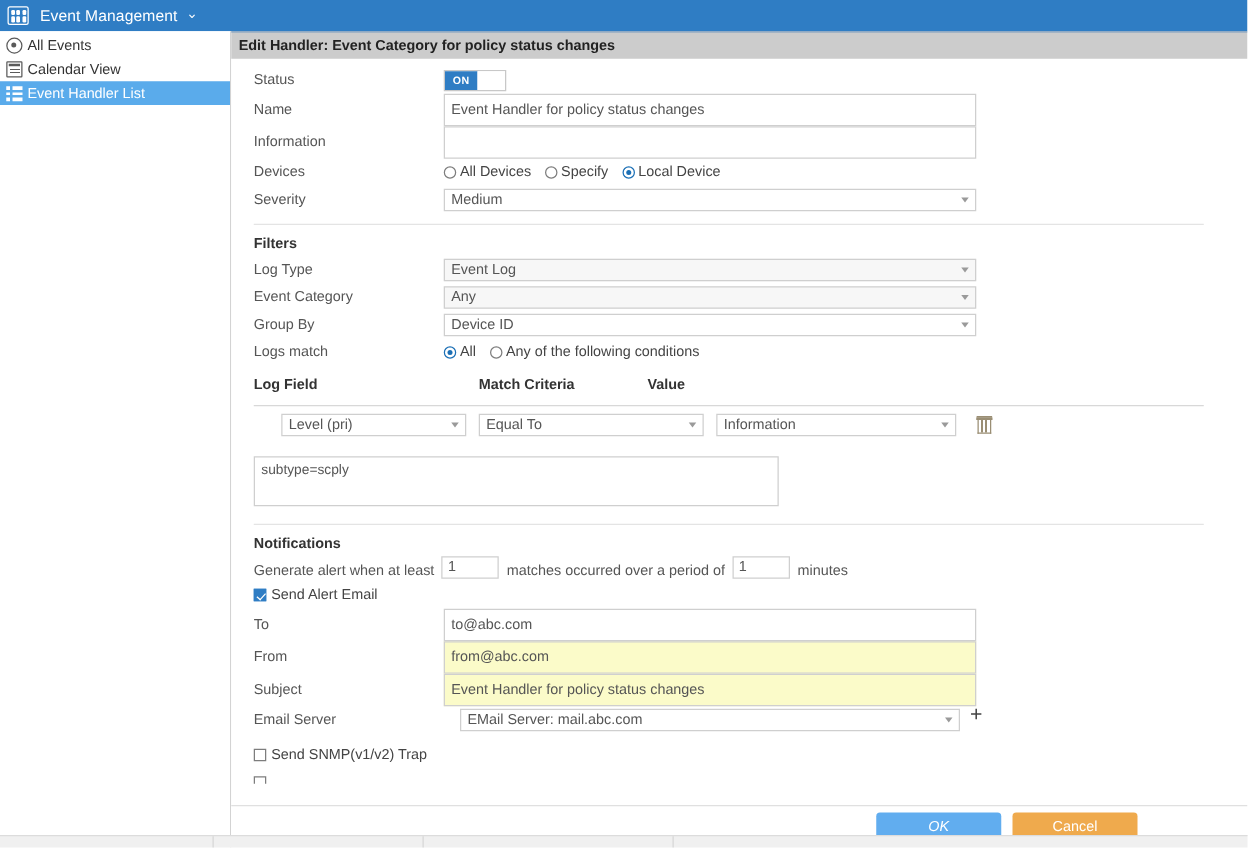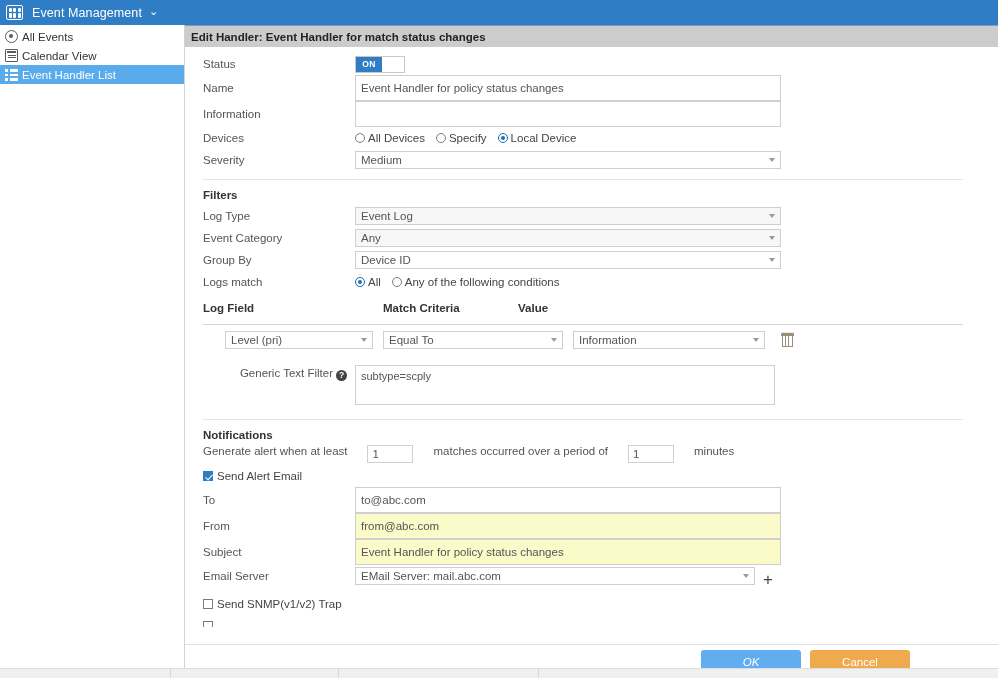--- a/index.html
+++ b/index.html
@@ -281,22 +281,22 @@
   }
   textarea.gtf {
     width: 420px; height: 40px; resize: none;
     border: 1px solid #cfcfcf; background: #fff;
     font-family: "Liberation Sans", sans-serif; font-size: 11px;
     color: #555; padding: 4px 5px; outline: none;
   }
 
   
   .inline-row {
-    display: flex; align-items: flex-start; padding-left: 18px;
-    font-size: 11.5px; color: #555; gap: 20px; margin-top: 2px;
+    display: flex; align-items: flex-end; padding-left: 18px;
+    font-size: 11.5px; color: #555; gap: 6px; margin-top: 2px;
   }
   .inline-row input.num {
     width: 46px; height: 18px; border: 1px solid #cfcfcf;
     font-family: "Liberation Sans", sans-serif; font-size: 11.5px;
     color: #555; padding: 0 4px; outline: none; background: #fff;
   }
 
   .chk-row { padding-left: 18px; margin-top: 7px; margin-bottom: 3px; }
 
   .plus {
@@ -379,21 +379,21 @@
           <i class="b5"></i>
           <i class="b6"></i>
       </span>
       <span>Event Handler List</span>
     </div>
 
   </div>
 
   <div id="panel">
 
-    <div id="panel-title">Edit Handler: Event Handler for match status changes</div>
+    <div id="panel-title">Edit Handler: Event Category for policy status changes</div>
 
     <div id="panel-body">
 
       <div class="row">
         <div class="lbl">Status</div>
         <div class="ctl">
           <div class="toggle">
             <span class="on-part">ON</span>
             <span class="off-part"></span>
           </div>
@@ -507,23 +507,20 @@
           </div>
           <div class="sel val">
             <span>Information</span>
             <span class="arr"></span>
           </div>
           <span class="trash"></span>
         </div>
       </div>
 
       <div class="gtf-row">
-        <div class="gtf-lbl">
-          <span>Generic Text Filter</span><span class="help-ico">?</span>
-        </div>
         <textarea class="gtf" style="">subtype=scply</textarea>
       </div>
 
       <hr class="sep" style="margin-top:14px;">
 
       <div class="section-head">Notifications</div>
 
       <div class="inline-row">
         <span>Generate alert when at least</span>
         <input class="num" type="text" value="1" style="">
@@ -555,21 +552,21 @@
 
       <div class="row">
         <div class="lbl">Subject</div>
         <div class="ctl">
           <input class="txt wide yellow" type="text" value="Event Handler for policy status changes" style="">
         </div>
       </div>
 
       <div class="row">
         <div class="lbl">Email Server</div>
-        <div class="ctl" style="display:flex;align-items:flex-end;">
+        <div class="ctl" style="display:flex;align-items:flex-start;margin-left:13px;">
           <div class="sel white" style="width:400px;">
             <span>EMail Server: mail.abc.com</span>
             <span class="arr"></span>
           </div>
           <span class="plus">+</span>
         </div>
       </div>
 
       <div class="chk-row" style="margin-top:11px;">
         <span class="chk">

